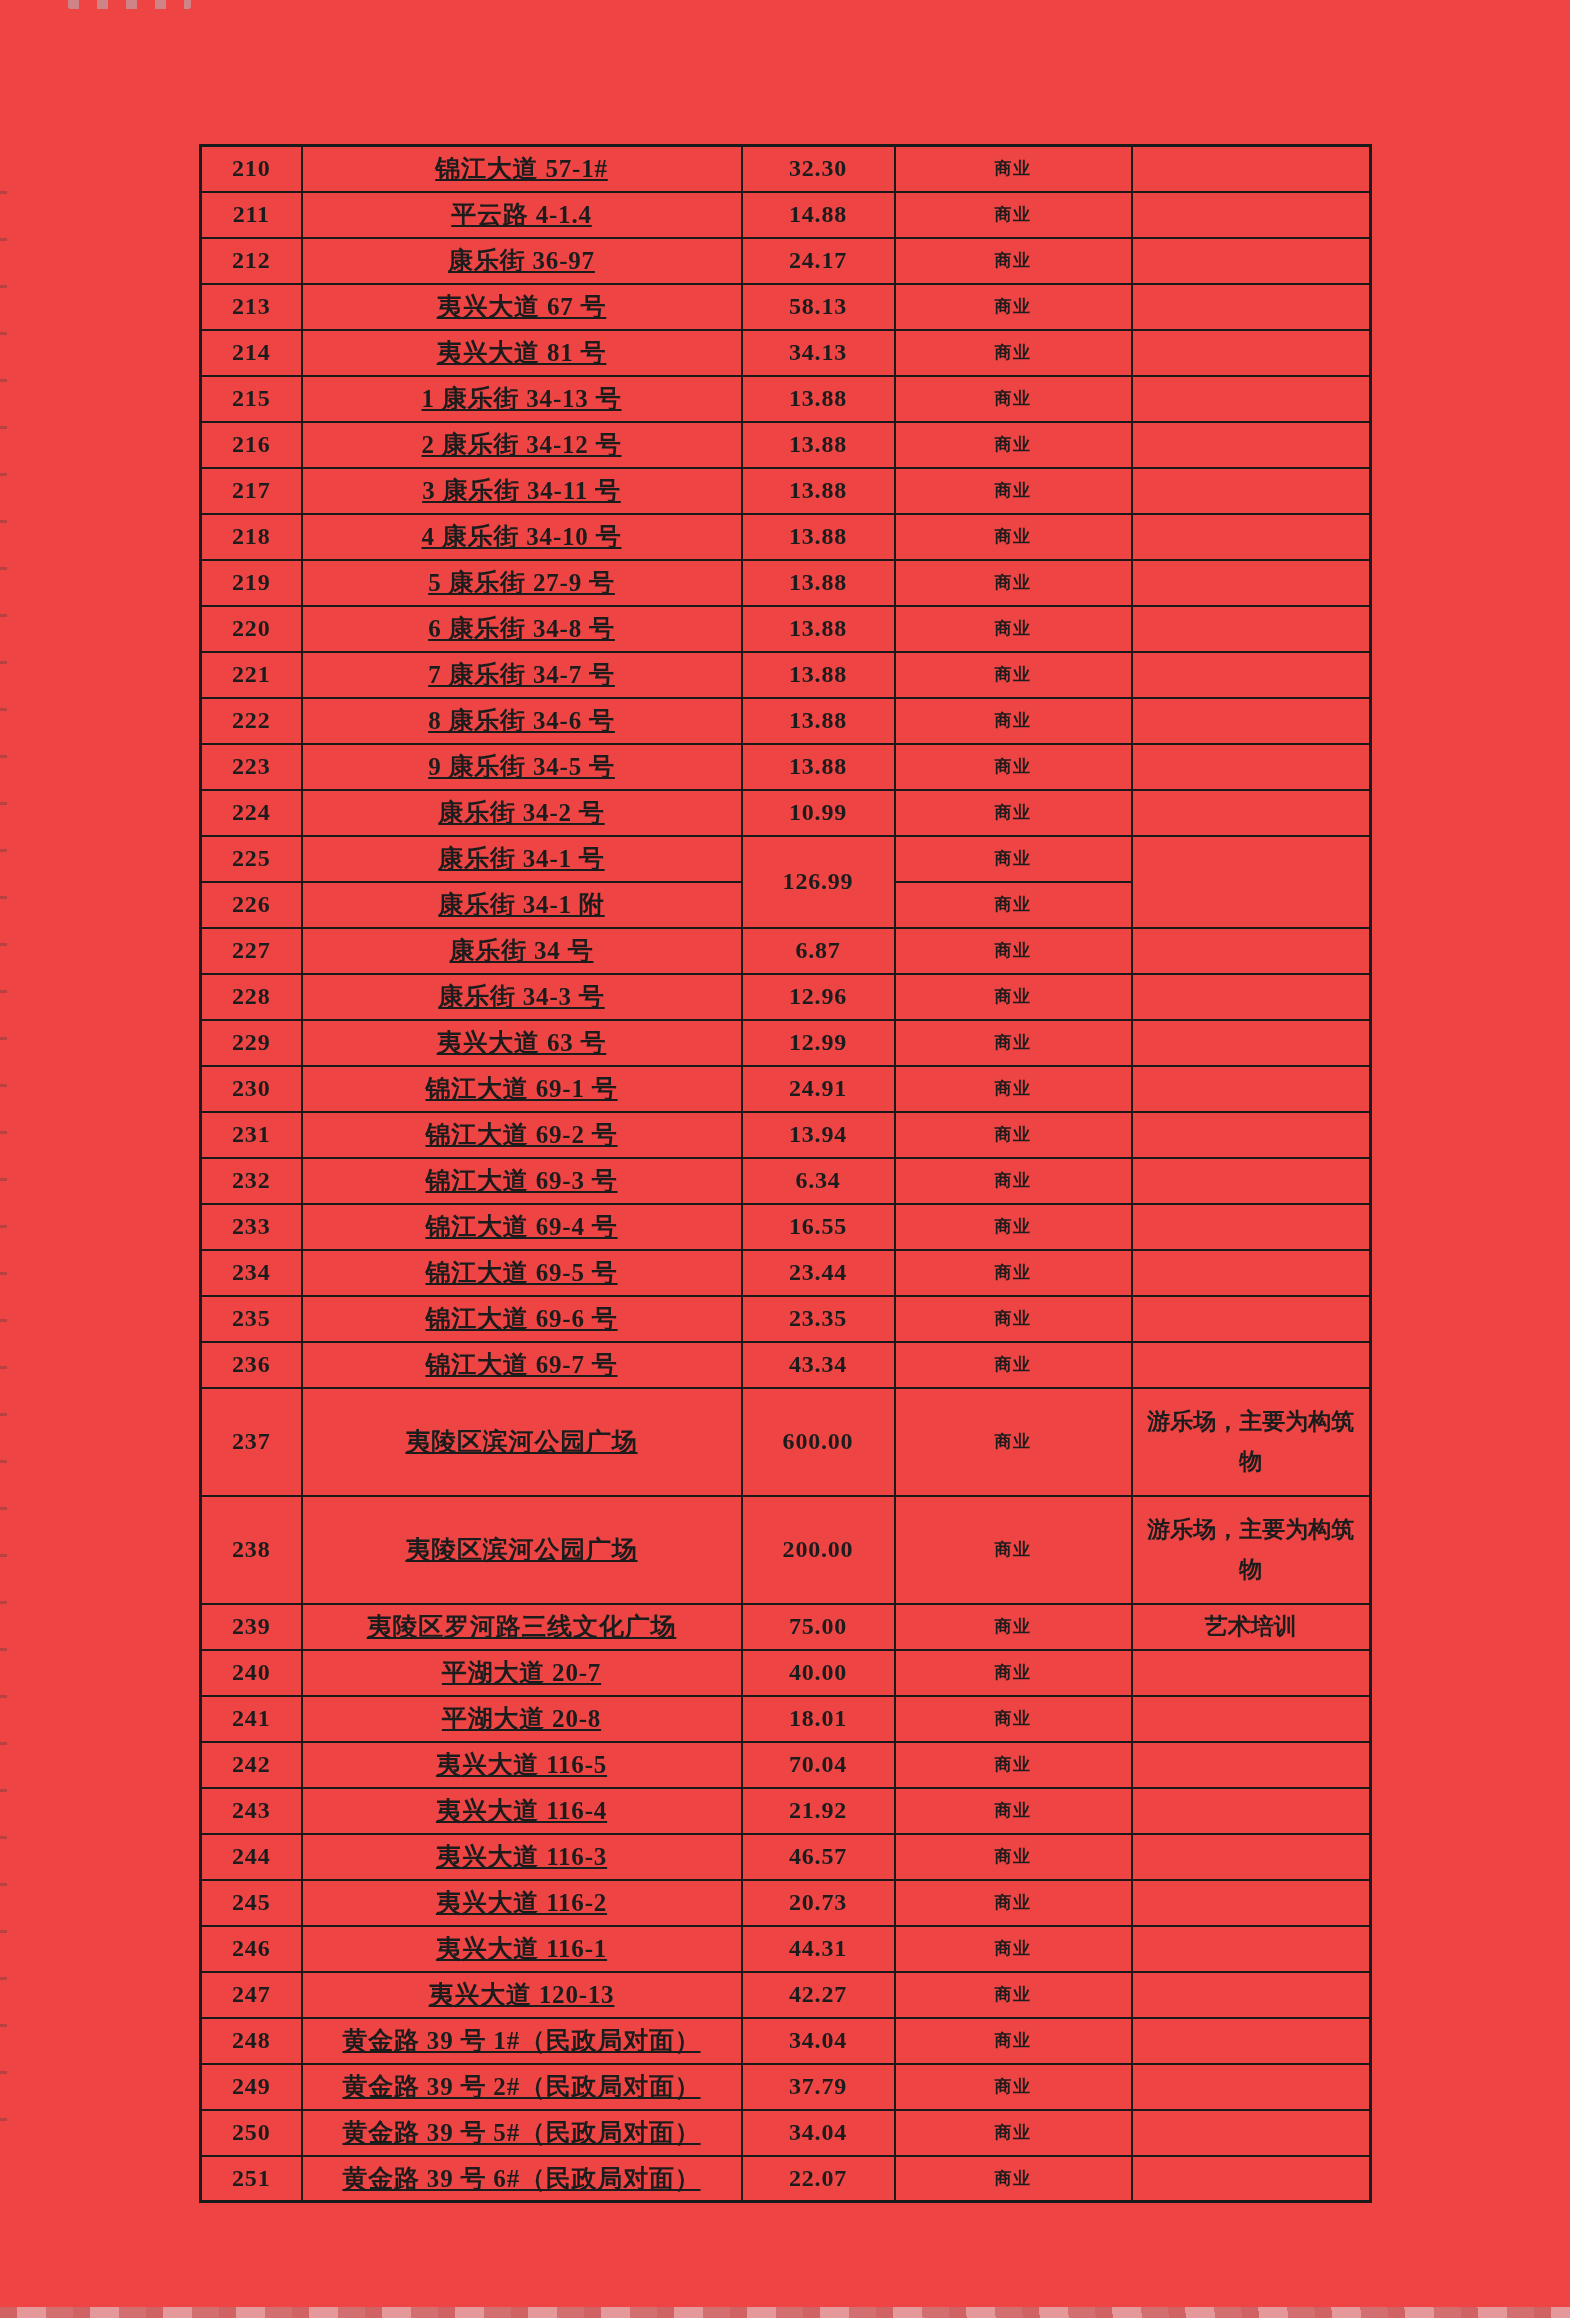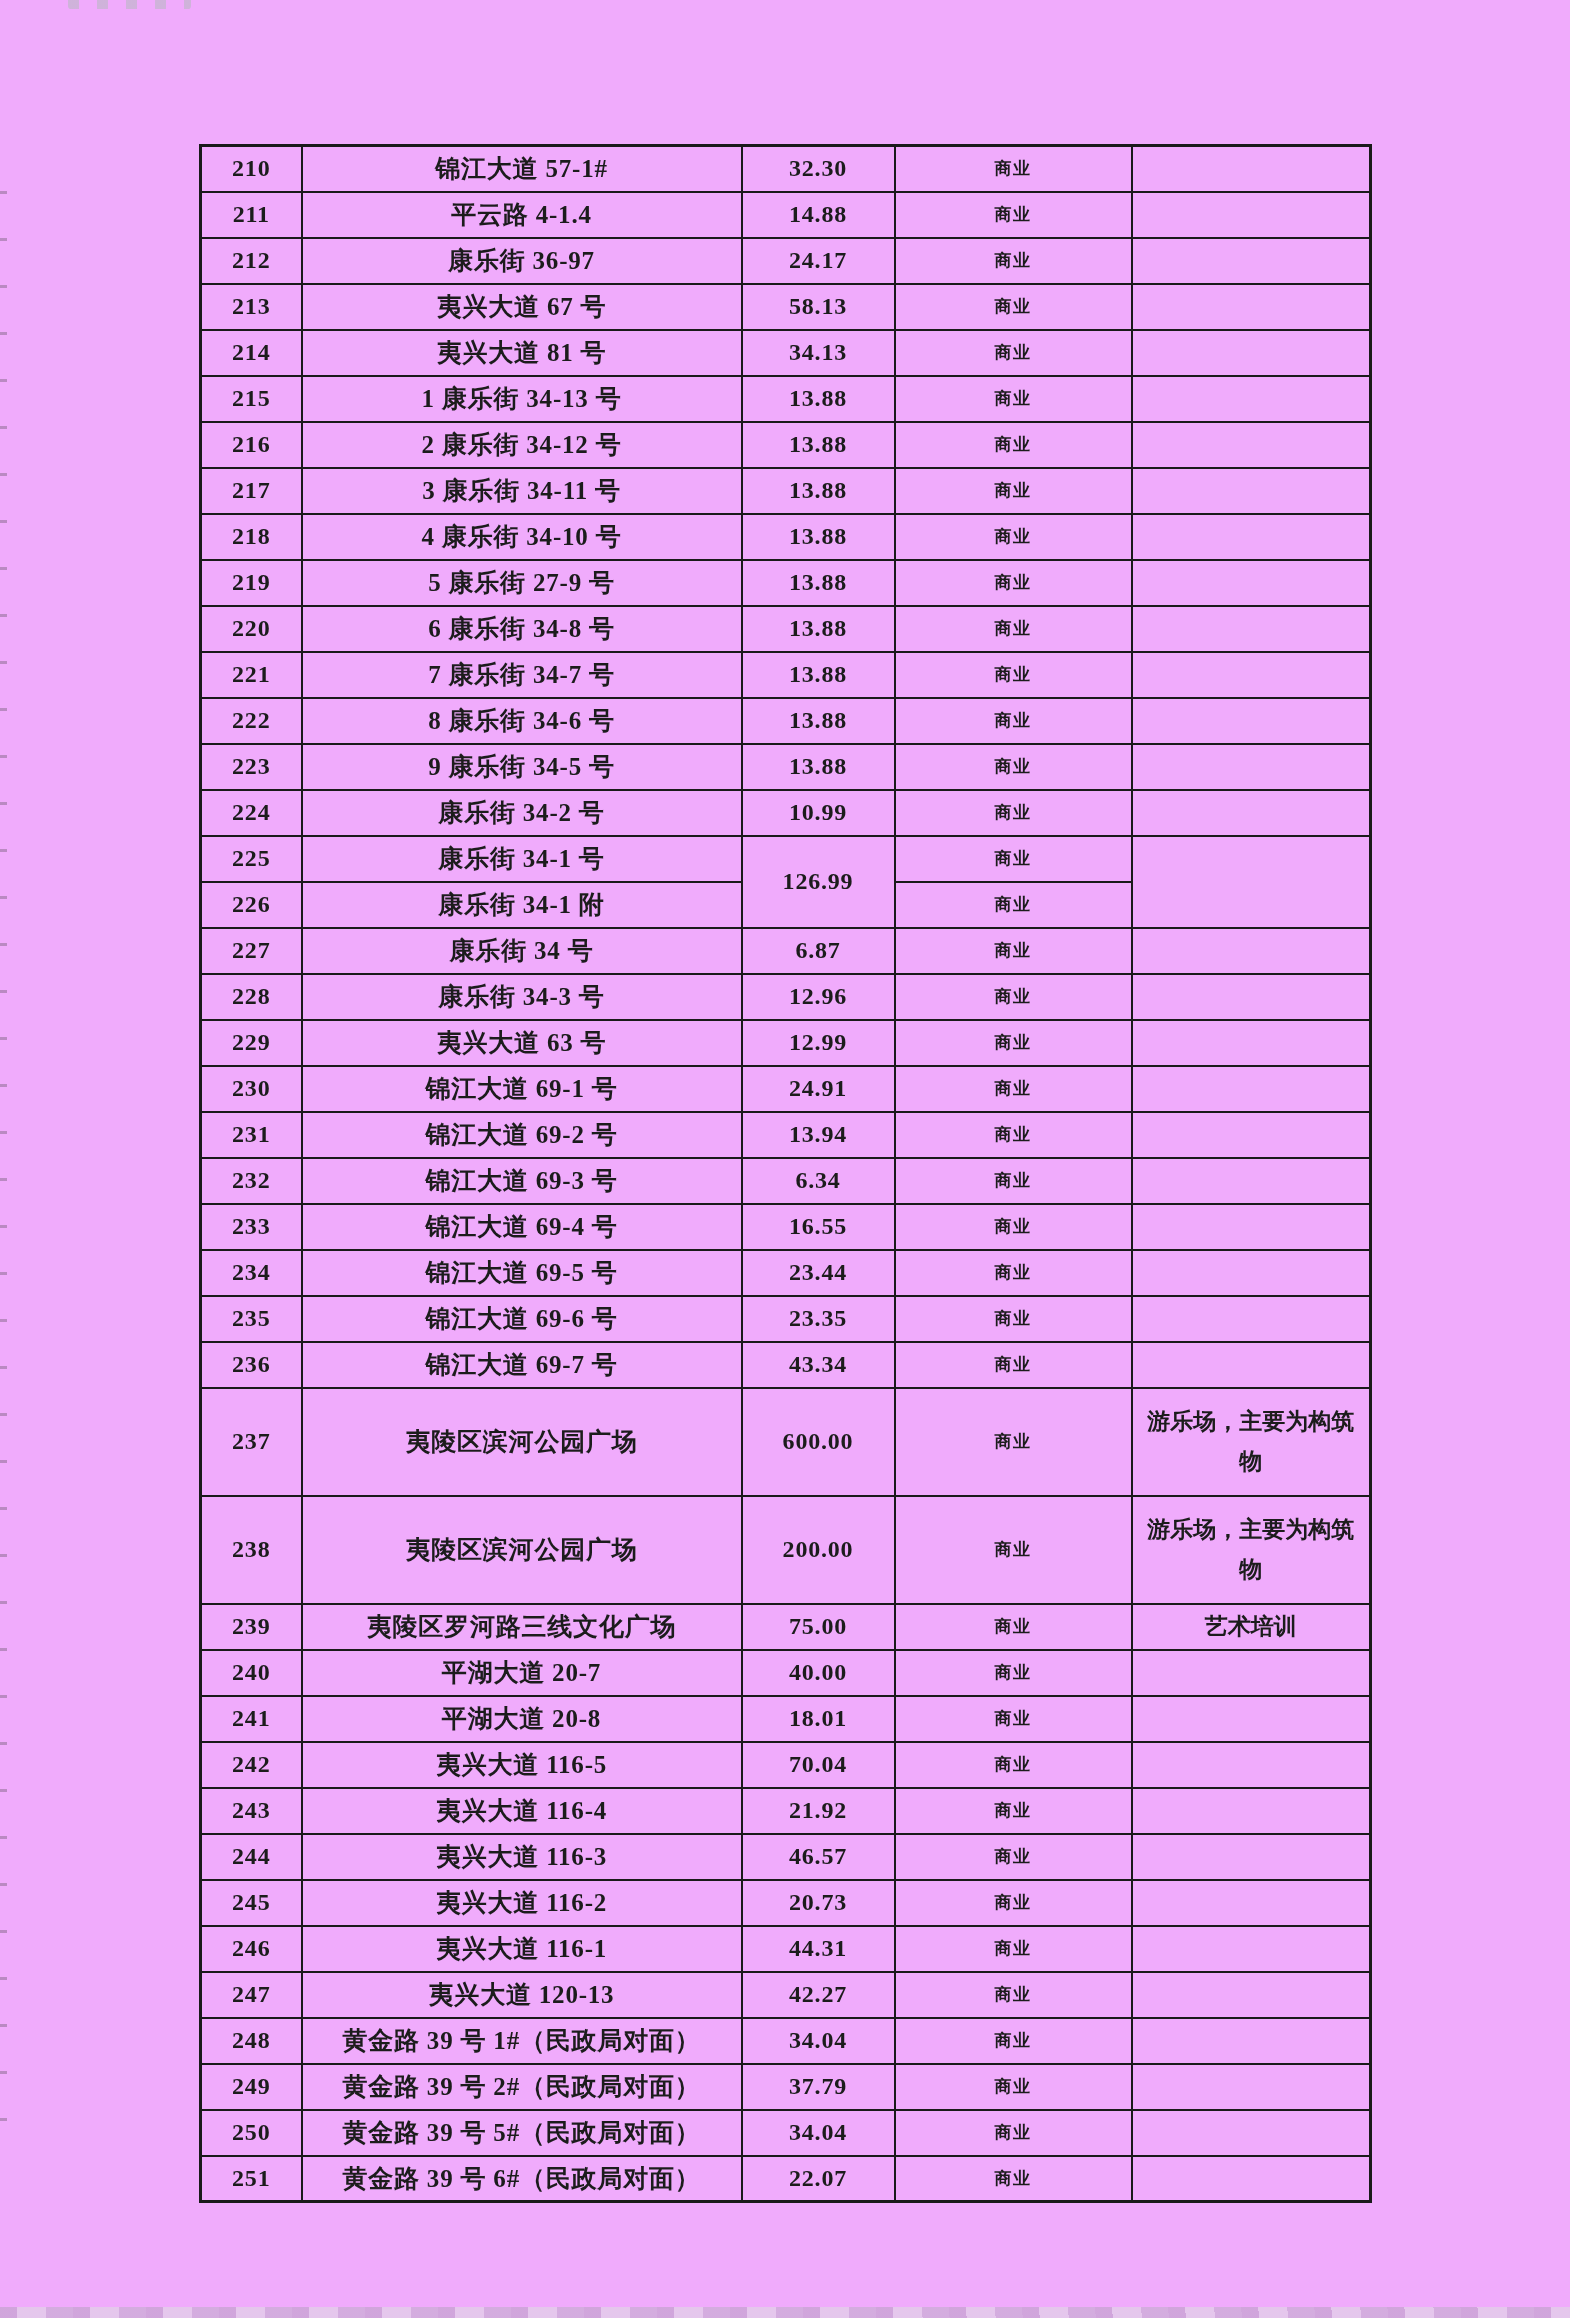--- a/index.html
+++ b/index.html
@@ -10,21 +10,21 @@
     width: 1571px;
     height: 2319px;
     background: #fdfdfd;
     overflow: hidden;
     font-family: "Liberation Serif", "DejaVu Serif", serif;
   }
   .page {
     position: relative;
     width: 1571px;
     height: 2319px;
-    background: #f0abfc;
+    background: #ef4444;
   }
 
   
   .artifact-top {
     position: absolute;
     left: 68px; top: 0;
     width: 123px; height: 9.3px;
     background: repeating-linear-gradient(90deg,
       rgba(180,185,190,0.55) 0 10.8px,
       rgba(255,255,255,0) 10.8px 29px);
@@ -75,21 +75,21 @@
   .doc-table tr       { height: 46px; }
   .doc-table tr.tall  { height: 108px; }
 
   col.col-no       { width: 101px; }
   col.col-address  { width: 440px; }
   col.col-area     { width: 153px; }
   col.col-category { width: 237px; }
   col.col-note     { width: 239px; }
 
   td.col-no       { font-size: 24px; letter-spacing: 0.8px; }
-  td.col-address  { font-size: 25px; letter-spacing: 0.8px; }
+  td.col-address  { font-size: 25px; letter-spacing: 0.8px; text-decoration: underline; }
   td.col-area     { font-size: 24px; letter-spacing: 0.8px; }
   td.col-category { font-size: 17px; letter-spacing: 1.5px; }
   td.col-note     { font-size: 23px; line-height: 40px; padding: 0 14px; margin-top: 8px; }
 </style>
 </head>
 <body>
 
 <div class="page">
   <div class="artifact-top"></div>
   <div class="edge-marks"></div>

